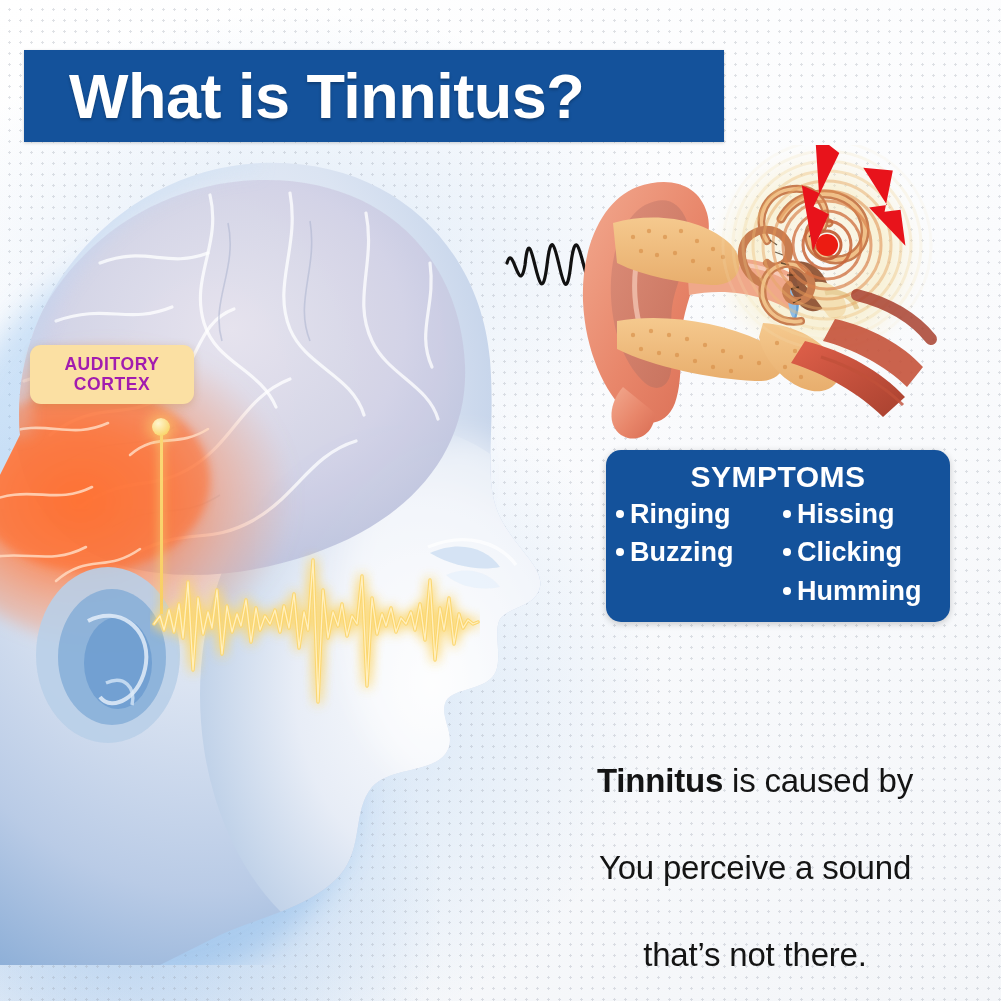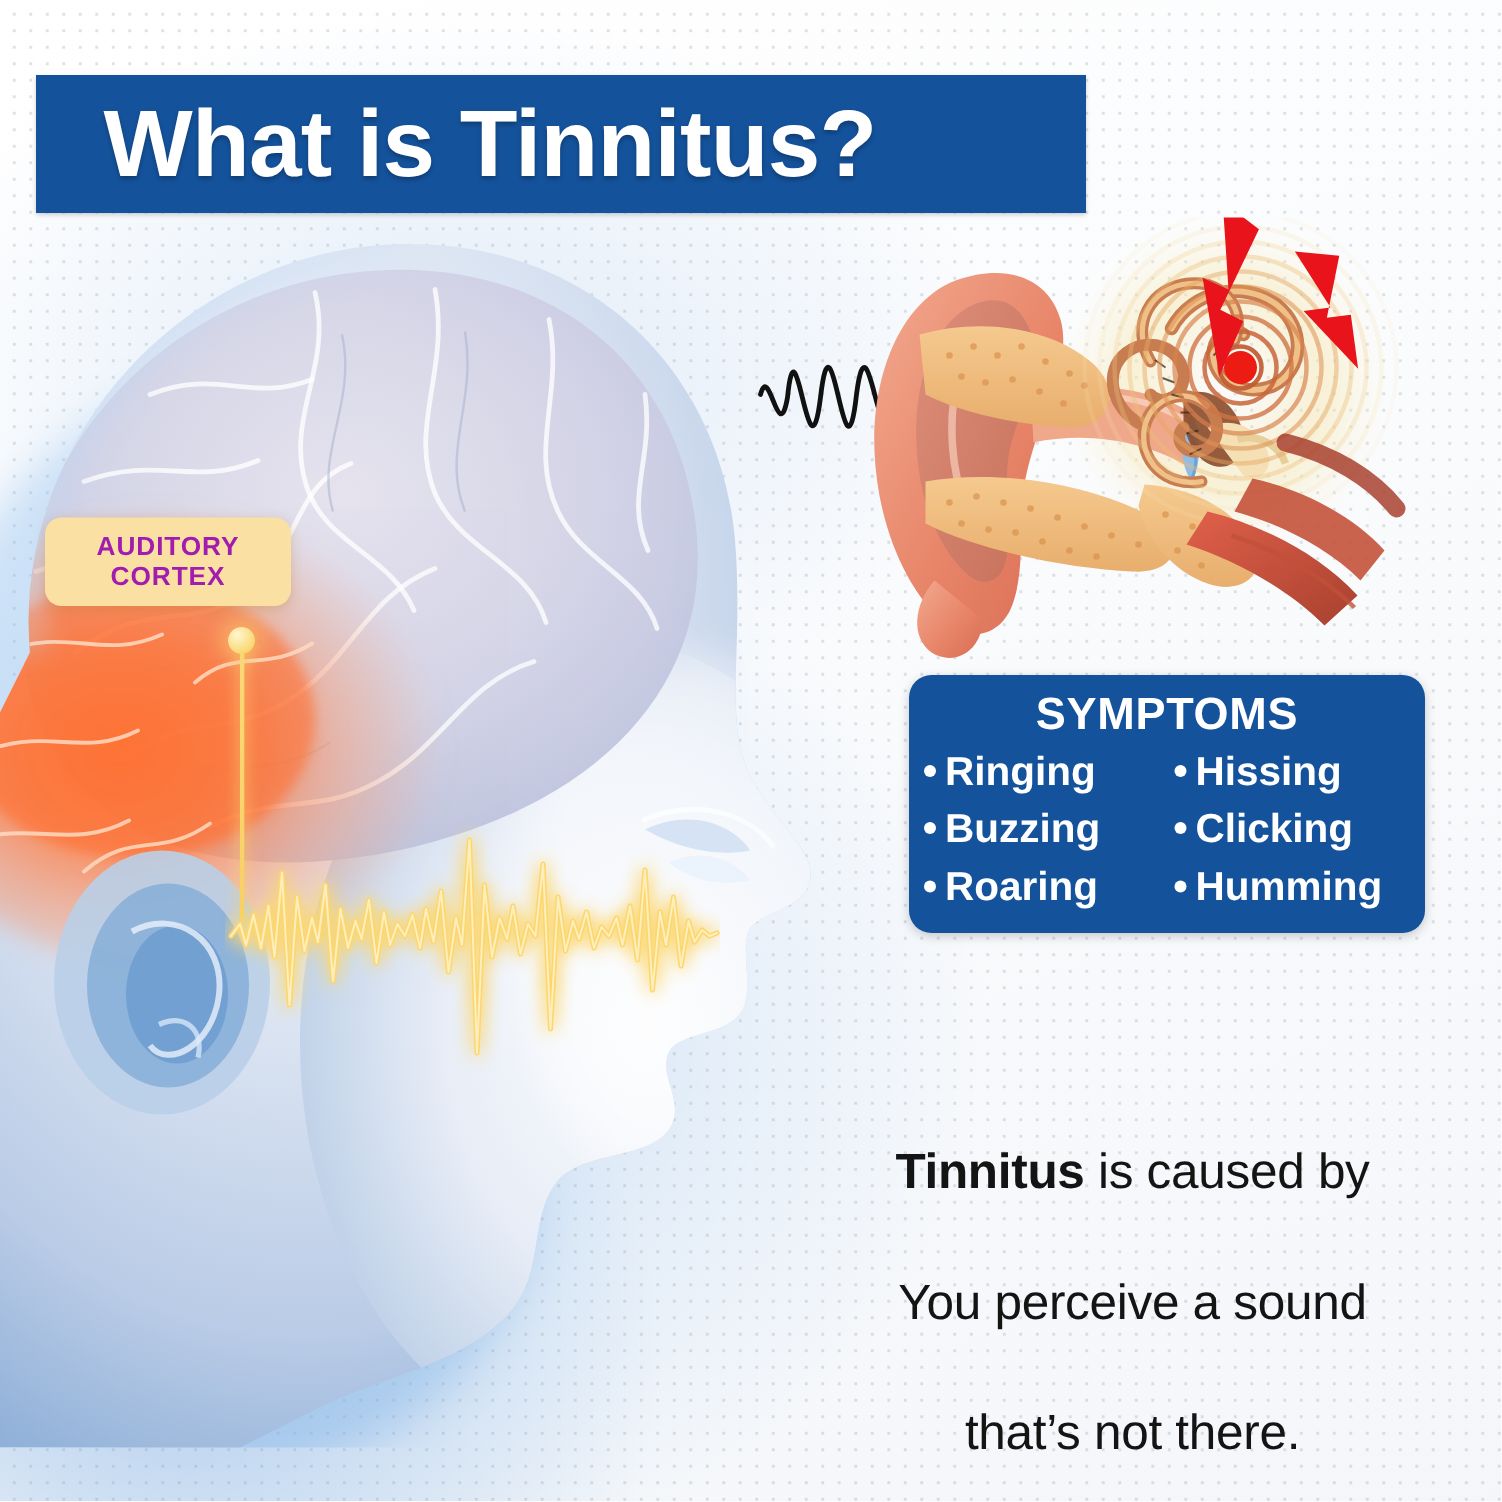--- a/index.html
+++ b/index.html
@@ -485,24 +485,20 @@
     <div class="symptoms-cols">
       <div class="sym-col">
         <div class="sym-item">
           <span class="sym-bullet"></span>
           <span>Ringing</span>
         </div>
         <div class="sym-item">
           <span class="sym-bullet"></span>
           <span>Buzzing</span>
         </div>
-        <div class="sym-item">
-          <span class="sym-bullet"></span>
-          <span>Roaring</span>
-        </div>
       </div>
       <div class="sym-col">
         <div class="sym-item">
           <span class="sym-bullet"></span>
           <span>Hissing</span>
         </div>
         <div class="sym-item">
           <span class="sym-bullet"></span>
           <span>Clicking</span>
         </div>

